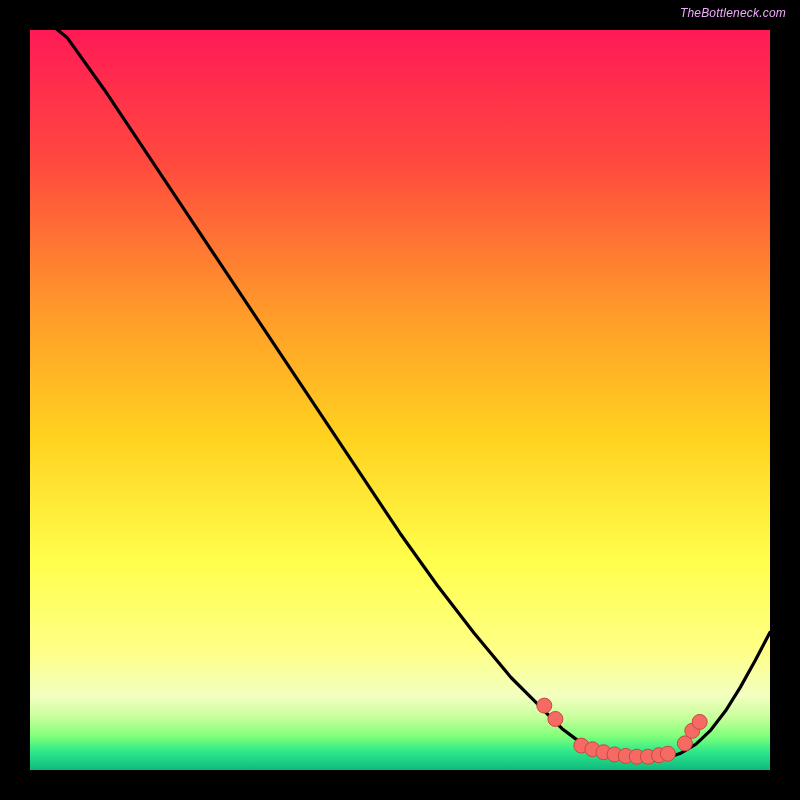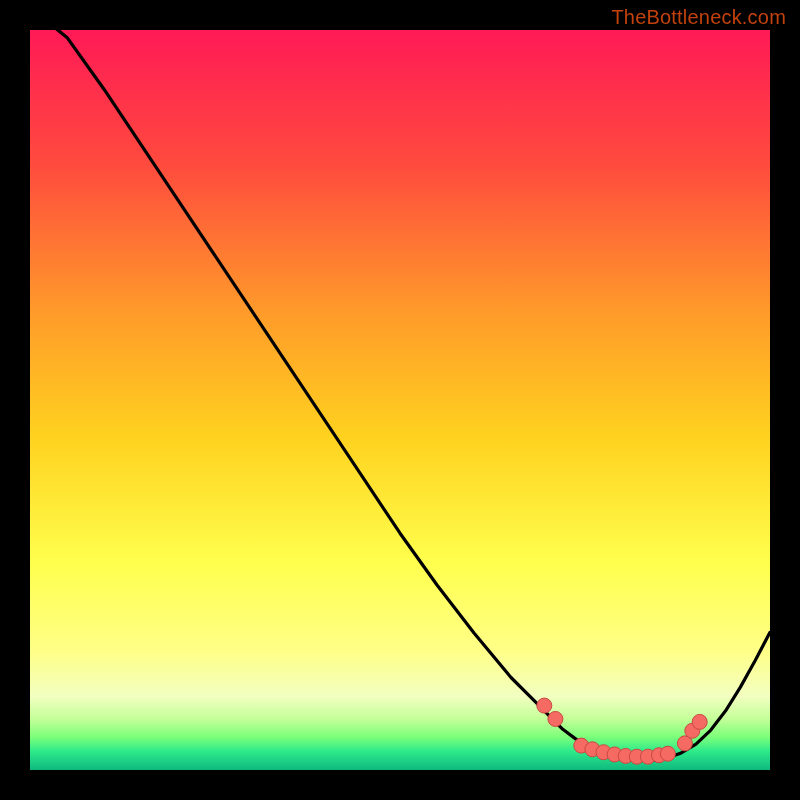--- a/index.html
+++ b/index.html
@@ -24,24 +24,25 @@
     left: 30px;
     top: 30px;
     width: 740px;
     height: 740px;
     
   }
   .watermark {
     position: absolute;
     top: 6px;
     right: 14px;
-    color: #c2410c;
-    font-size: 20px;
+    color: #f0abfc;
+    font-size: 12px;
     font-weight: 500;
     letter-spacing: 0.2px;
+    font-style: italic;
   }
   svg {
     display: block;
   }
 </style>
 </head>
 <body>
 
 <div class="frame">
 

